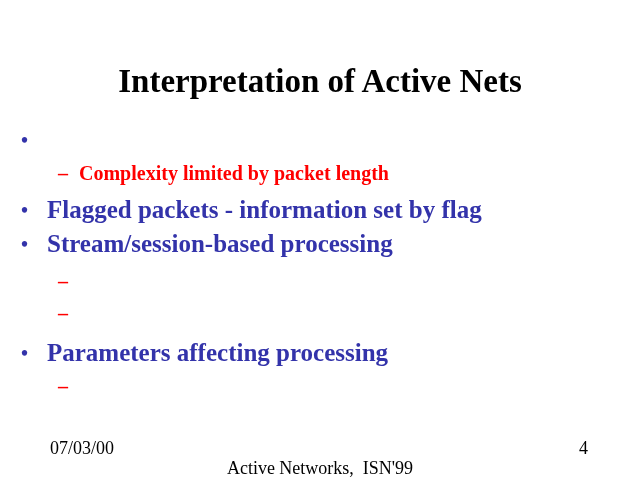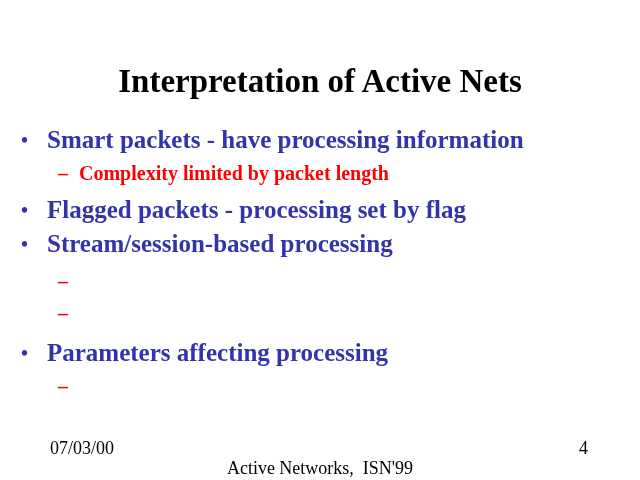--- a/index.html
+++ b/index.html
@@ -142,31 +142,30 @@
 <body>
 
 <div class="slide">
 
   <div class="slide-title">Interpretation of Active Nets</div>
 
   <div class="body-list">
 
     <div class="bullet-row lvl1">
       <span class="marker">•</span>
-      <span class="bullet-text">Smart packets - have processing information</span>
     </div>
 
     <div class="bullet-row lvl2 gap-sm">
       <span class="marker">–</span>
       <span class="bullet-text">Complexity limited by packet length</span>
     </div>
 
     <div class="bullet-row lvl1 gap-md">
       <span class="marker">•</span>
-      <span class="bullet-text">Flagged packets - processing set by flag</span>
+      <span class="bullet-text">Flagged packets - information set by flag</span>
     </div>
 
     <div class="bullet-row lvl1 gap-sm">
       <span class="marker">•</span>
       <span class="bullet-text">Stream/session-based processing</span>
     </div>
 
     <div class="bullet-row lvl2 gap-md">
       <span class="marker">–</span>
     </div>

